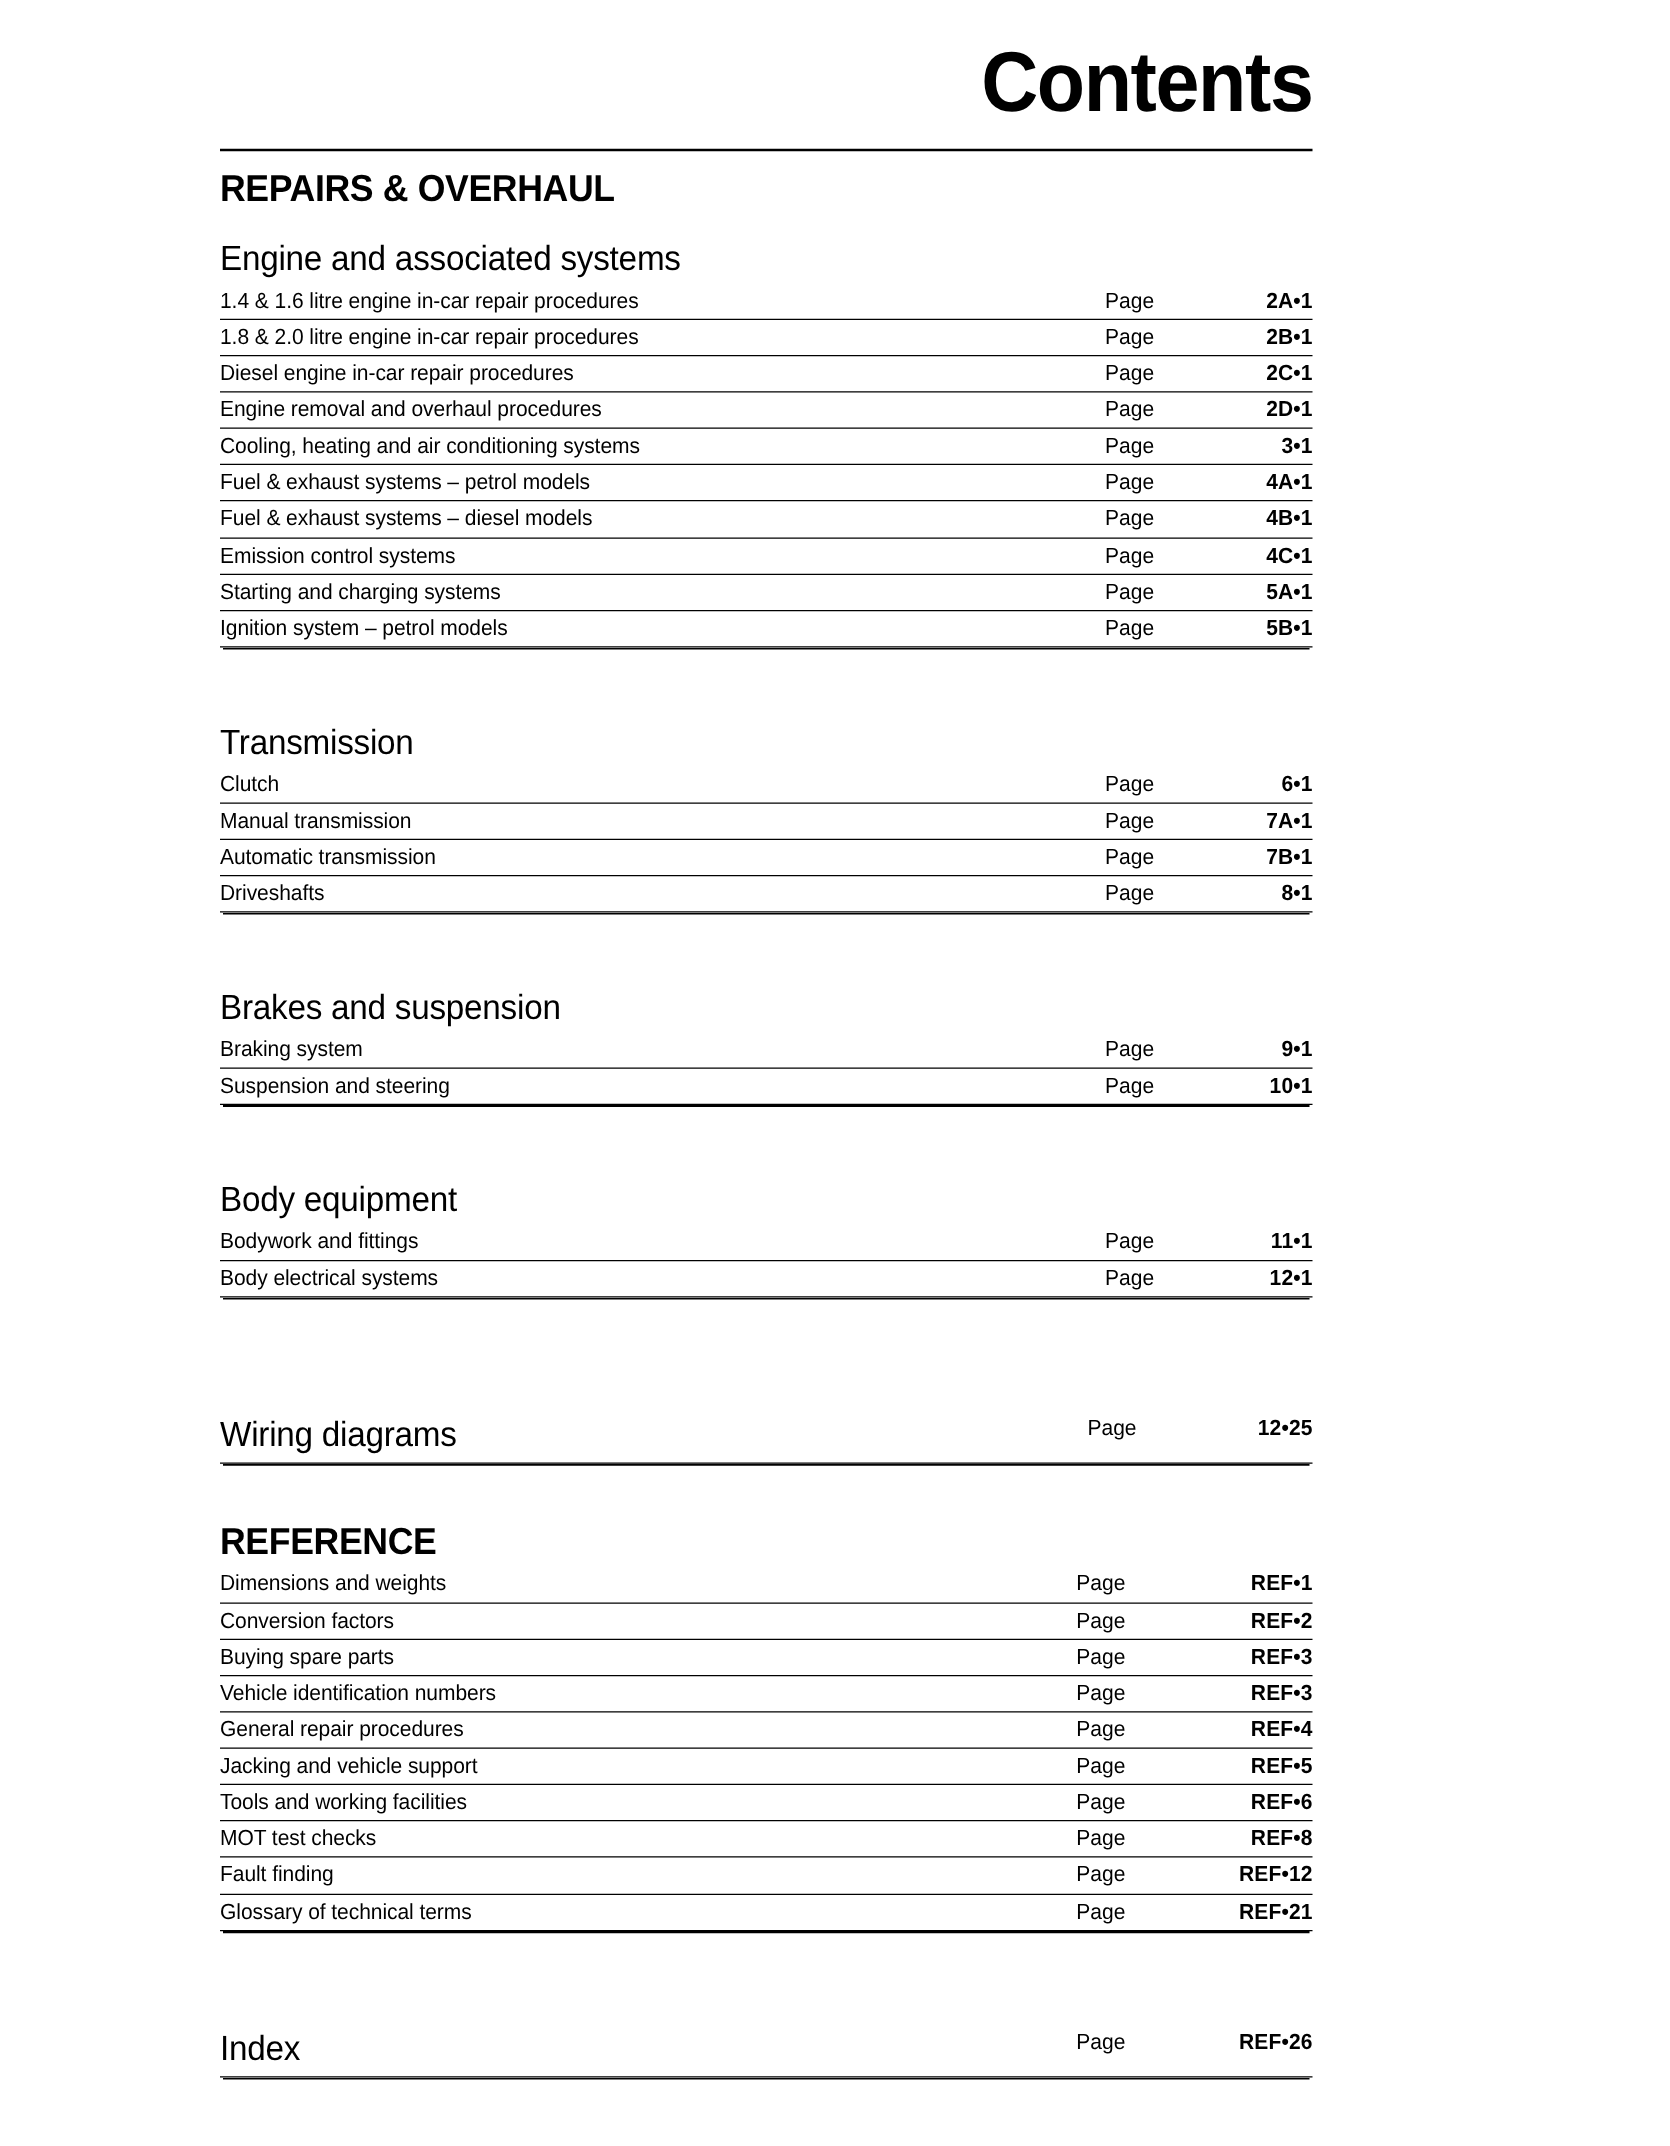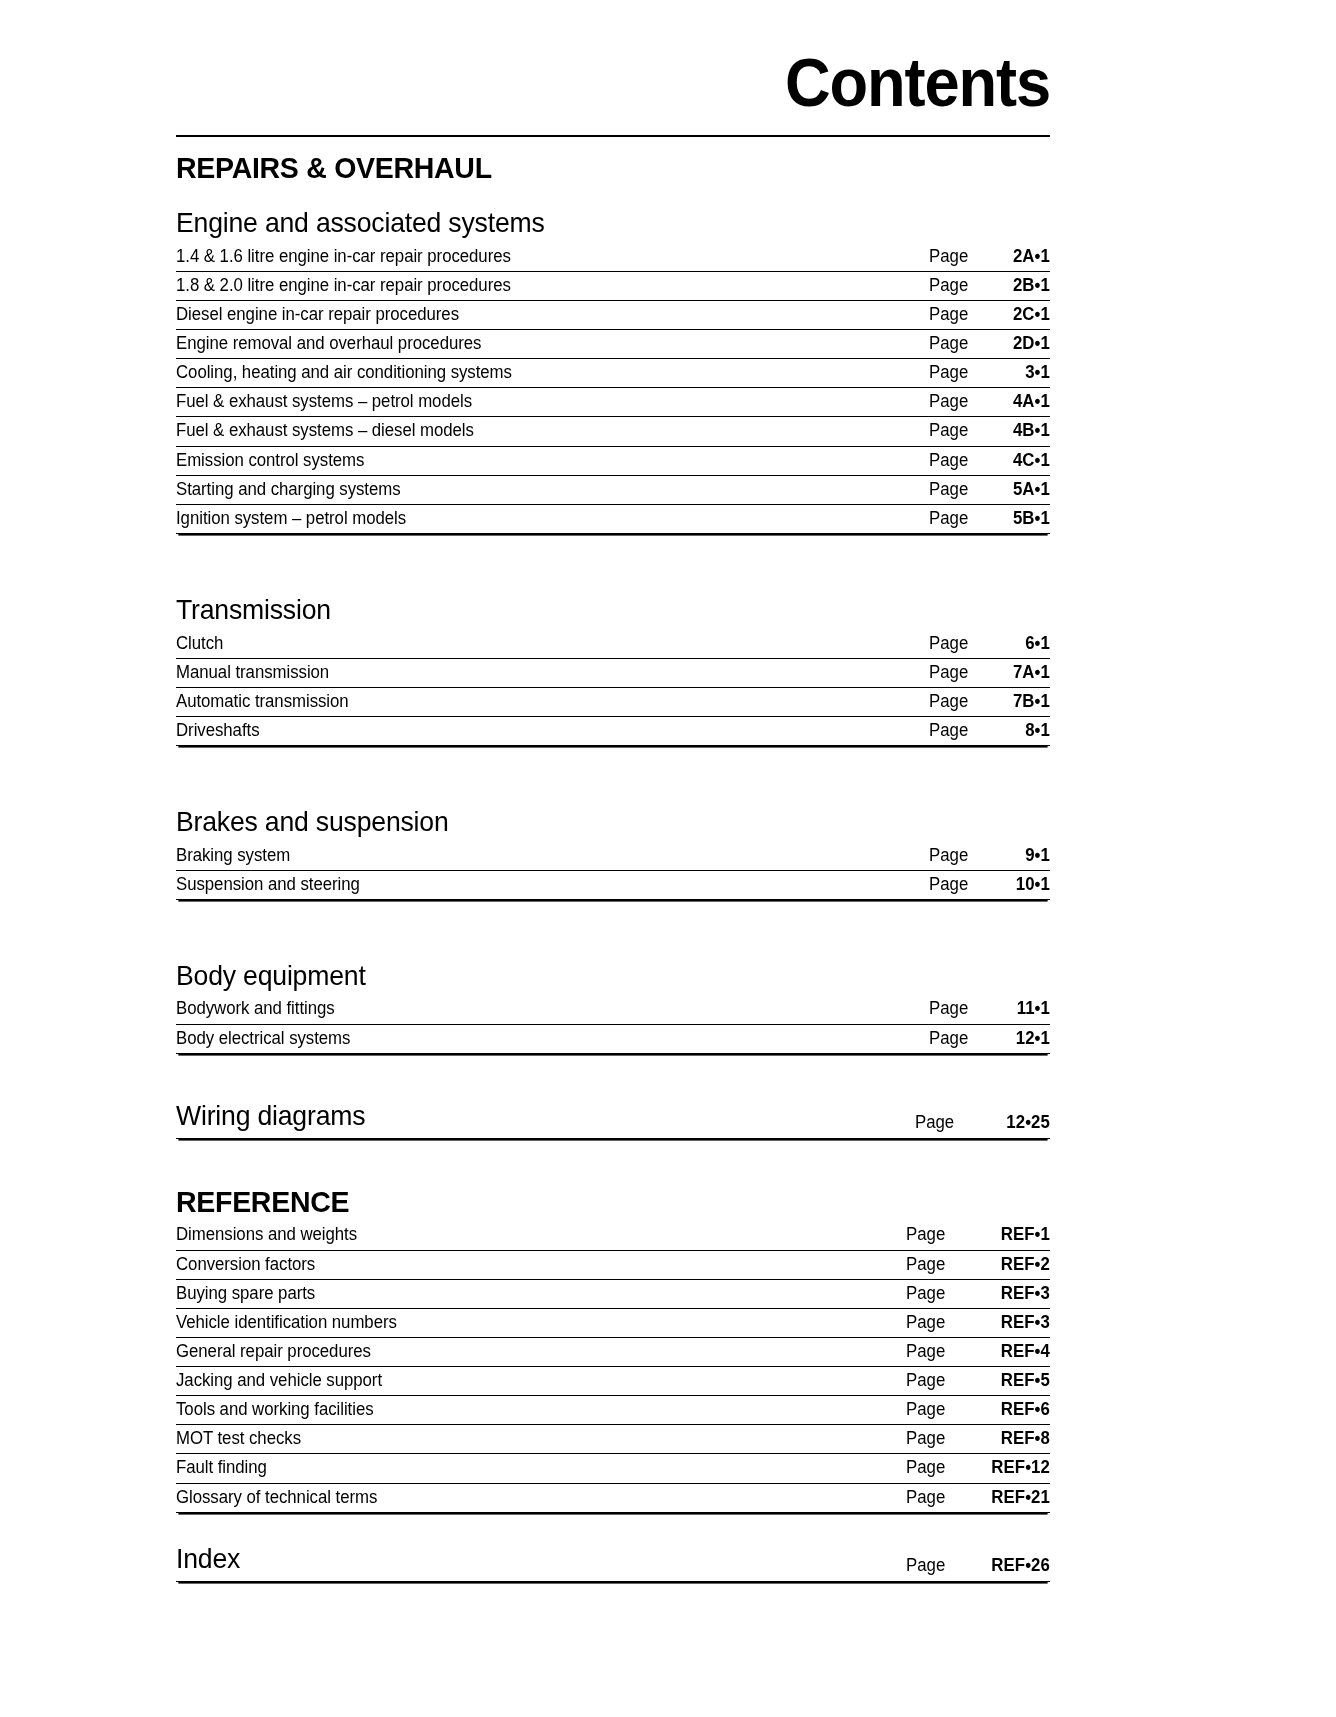--- a/index.html
+++ b/index.html
@@ -21,21 +21,21 @@
     height: 1717px;
     box-sizing: border-box;
     padding: 0;
     overflow: hidden;
   }
 
   
   .content {
     position: absolute;
     left: 176px;
-    top: 16px;
+    top: 0;
     width: 874px;   
   }
 
   
   .doc-title {
     text-align: right;
     font-weight: bold;
     font-size: 68px;
     line-height: 0.95;
     letter-spacing: -1.2px;
@@ -80,20 +80,21 @@
     margin-top: 15px;
   }
 
   
   .row {
     display: flex;
     align-items: baseline;
     border-bottom: 1.6px solid #000;
     padding: 3px 0 5px 0;
     line-height: 1.15;
+    gap: 45px;
   }
   .row.double {
     border-bottom: 1.6px solid #000;
     box-shadow: 0 4px 0 -2.4px #000;
   }
 
   .row .name {
     flex: 1 1 auto;
     font-size: 17.5px;
     font-weight: normal;
@@ -122,23 +123,24 @@
     letter-spacing: 0.1px;
     transform: scaleX(0.96);
     transform-origin: right center;
   }
 
   
   .ref .row .page-num { width: 95px; }
 
   
   .row.heading-row {
-    align-items: flex-end;
+    align-items: flex-start;
     padding-top: 6px;
     padding-bottom: 6px;
+    margin-top: 48px;
   }
   .row.heading-row .name {
     font-size: 28px;
     font-weight: normal;
     letter-spacing: -0.2px;
     transform: scaleX(0.95);
   }
   .row.heading-row .page-label { font-size: 17.5px; }
   .row.heading-row .page-num { font-size: 17.5px; }
 

